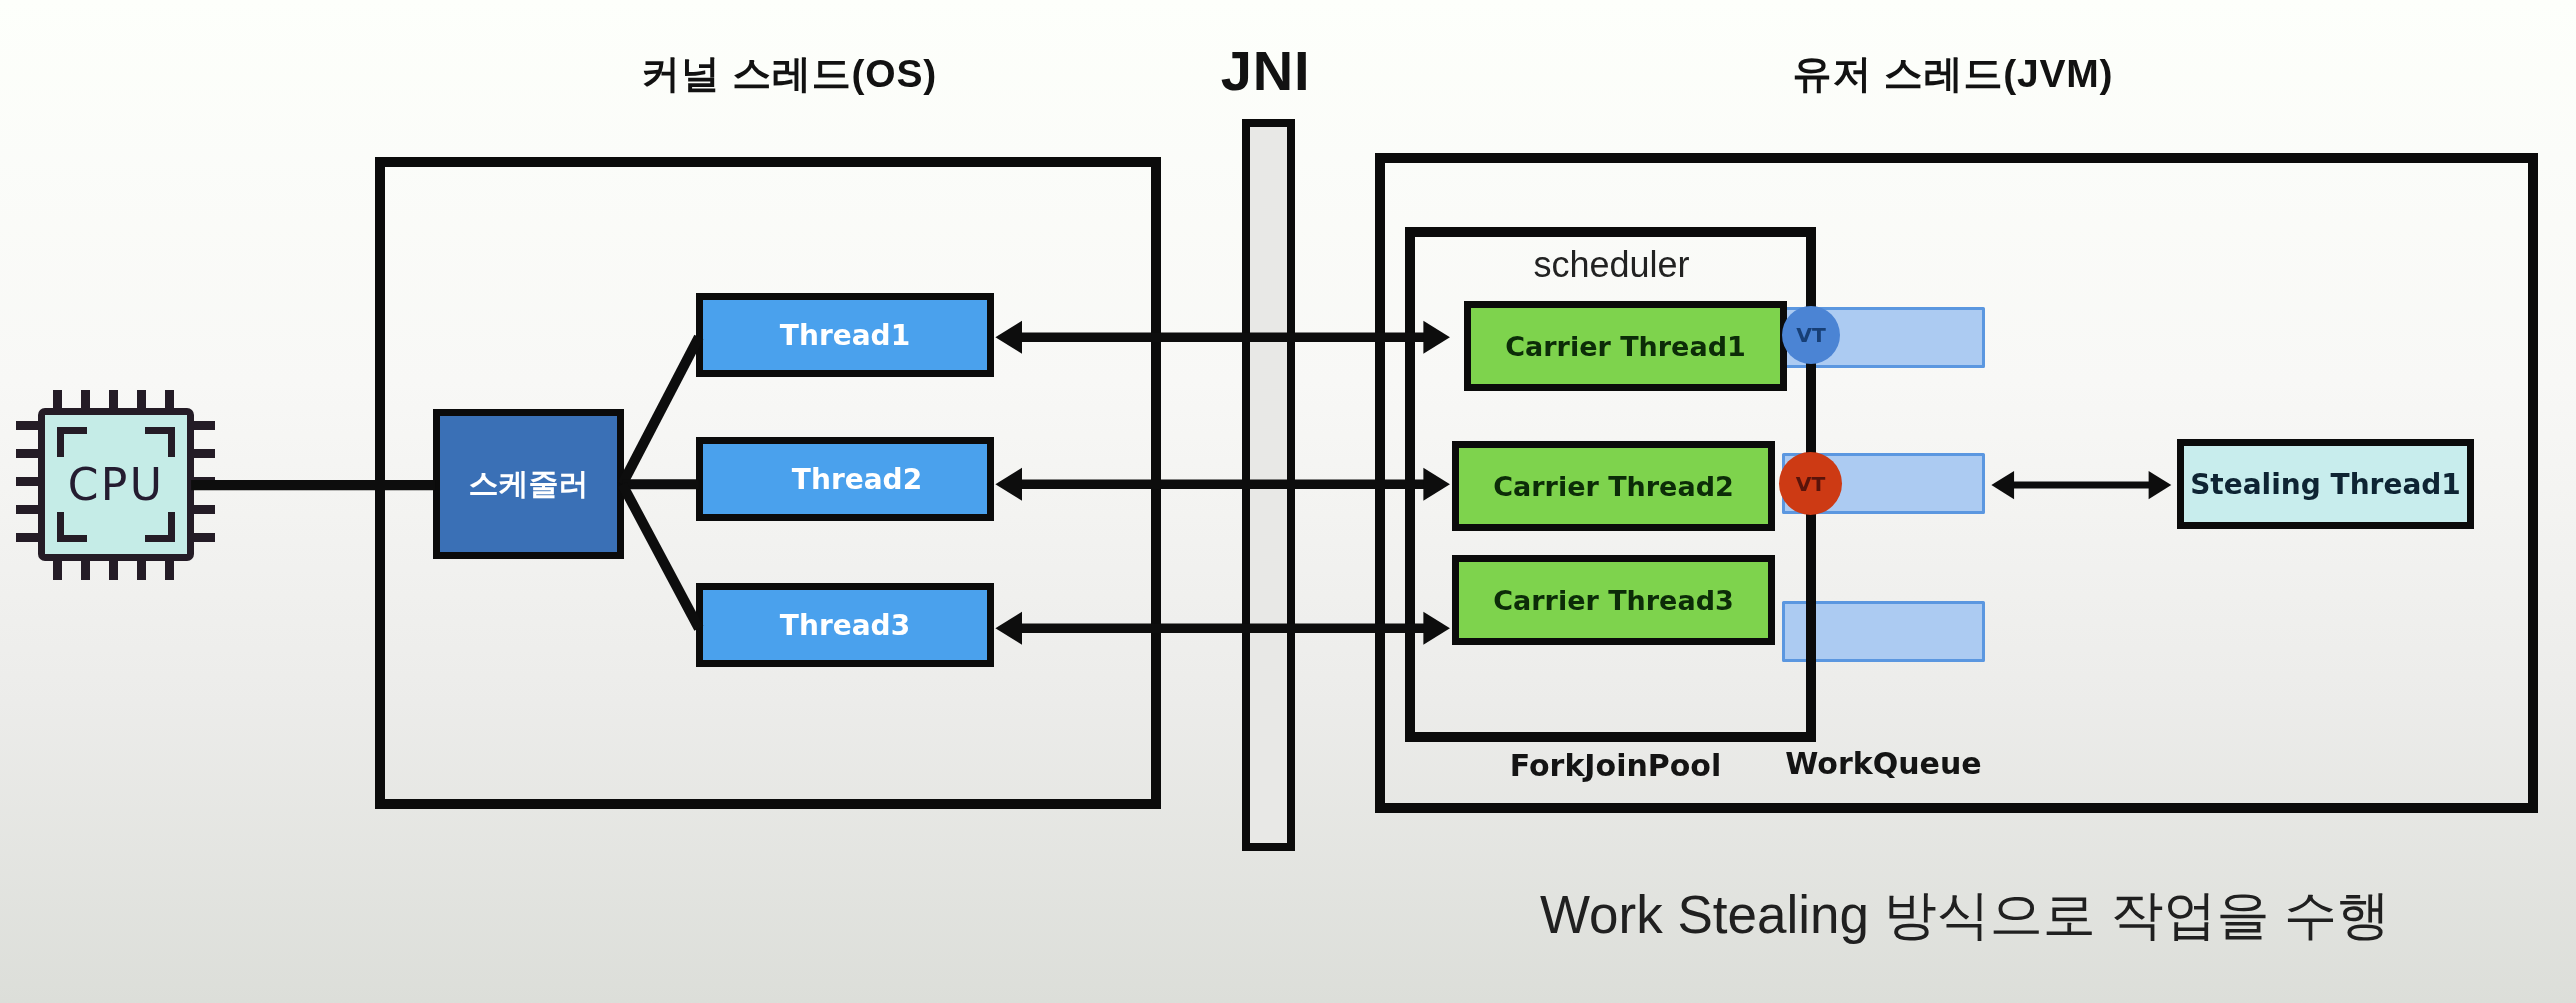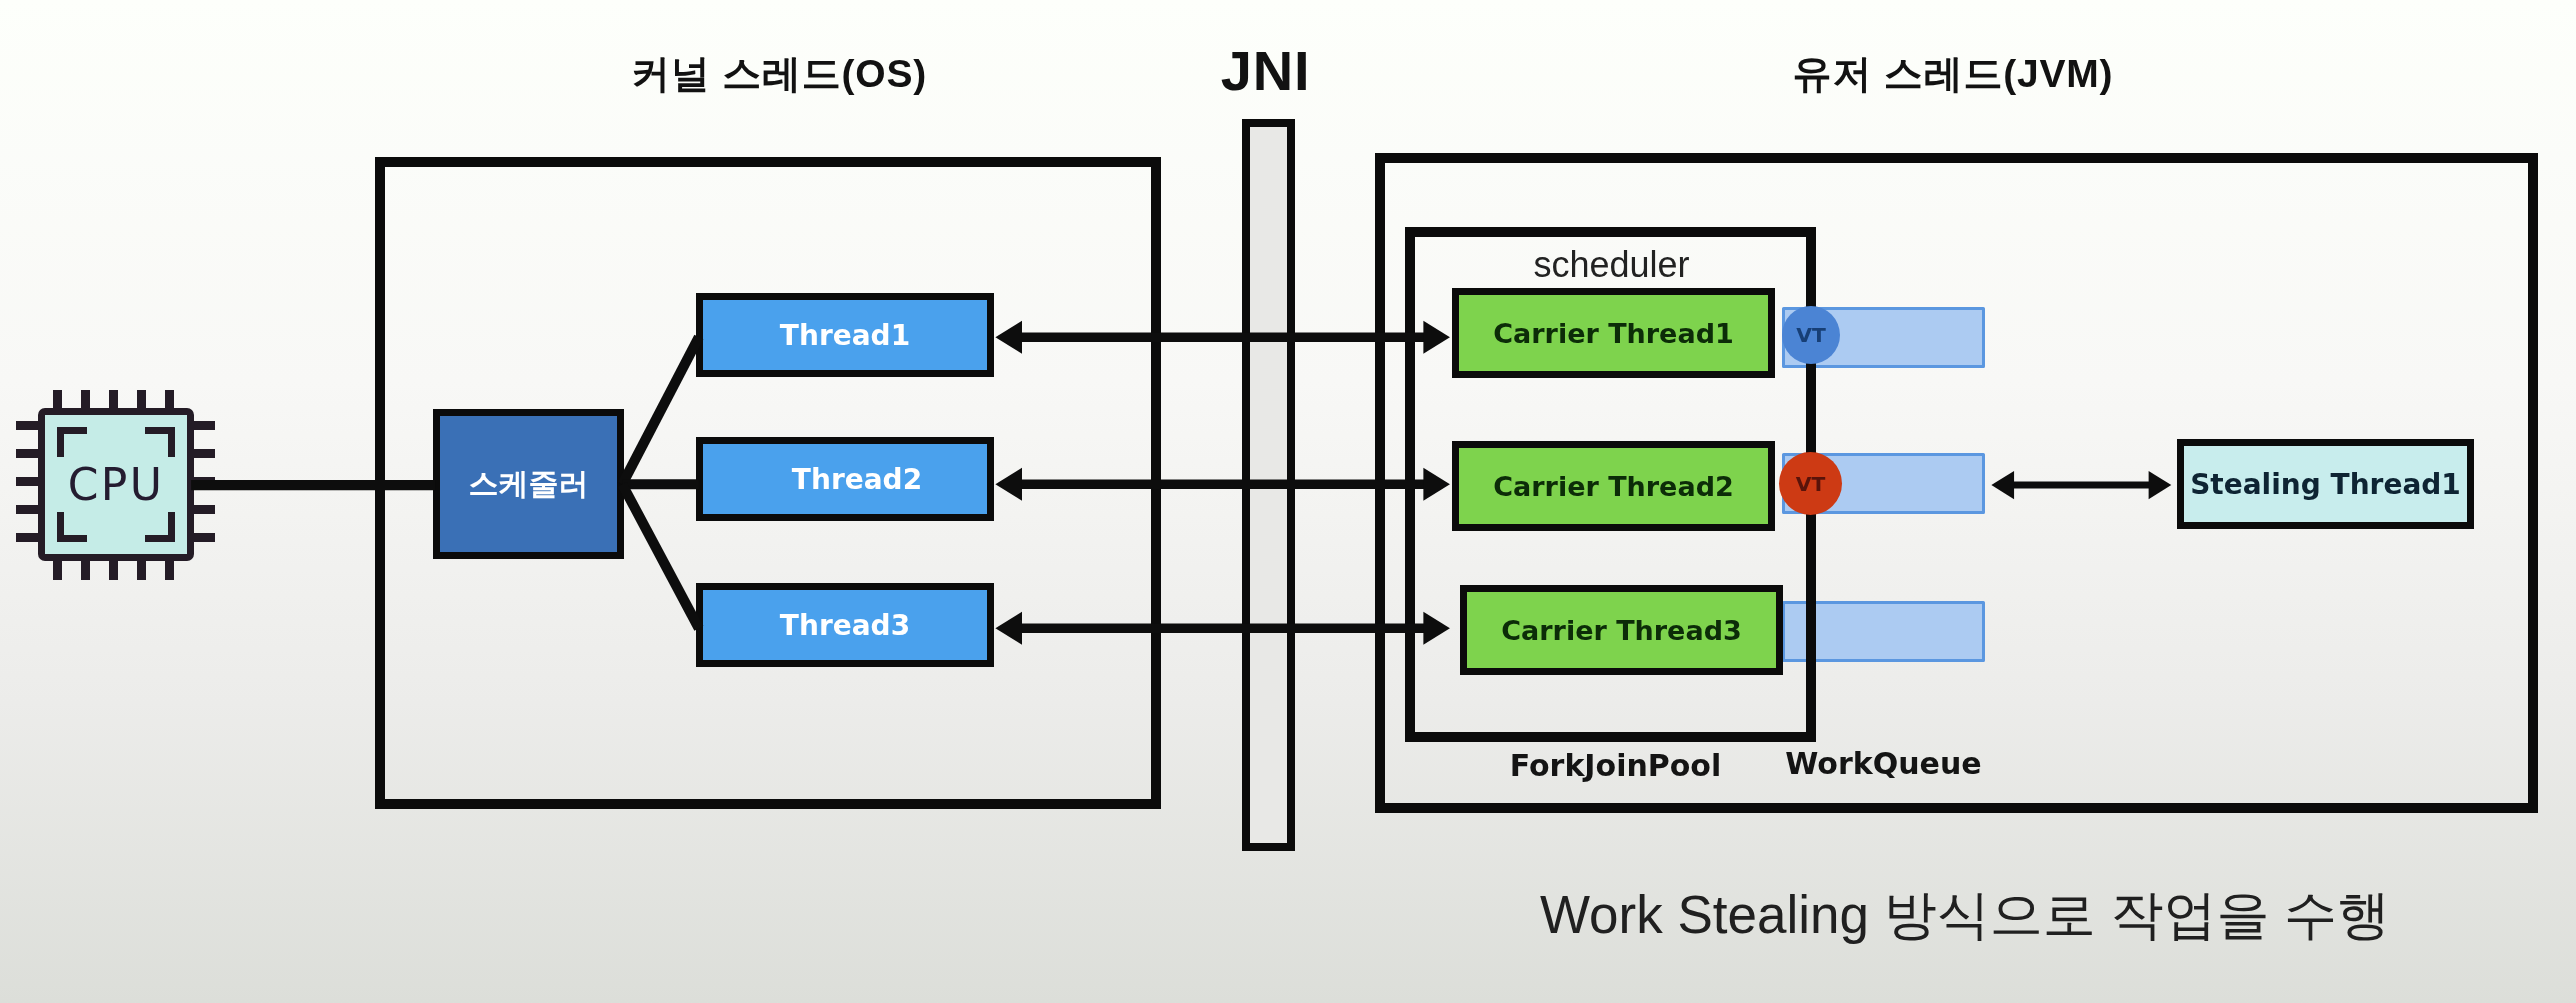--- a/index.html
+++ b/index.html
@@ -38,34 +38,34 @@
   .sched-box{left:433px;top:409px;width:191px;height:150px;background:#3a70b6;border:7.8px solid #0b0b0b;
     color:#fff;font-size:30px;z-index:2;}
   .thread{left:696px;width:298px;height:84px;background:#4aa1ed;border:7.8px solid #0b0b0b;
     color:#fff;font-size:28px;z-index:2;}
   .t1{top:293px;} .t2{top:437px;padding-left:24px;} .t3{top:583px;}
 
   
   .sched-label{left:1455px;top:246px;width:313px;height:38px;font-size:36px;color:#222;font-weight:400;z-index:3;}
   .carrier{left:1452px;width:323px;height:90px;background:#7ed34d;border:7.8px solid #0b0b0b;
     color:#0c2c08;font-size:27px;z-index:3;}
-  .c1{top:288px;} .c2{top:441px;} .c3{top:585px;margin-left:8px;}
+  .c1{top:301px;margin-left:12px;} .c2{top:441px;} .c3{top:555px;}
   .queue{left:1782px;width:203px;height:61px;background:#accbf2;border:3.9px solid #5b97e0;border-radius:1.6px;z-index:2;}
   .q1{top:307px;} .q2{top:453px;} .q3{top:601px;}
   .vt-badge{border-radius:50%;display:flex;align-items:center;justify-content:center;
     font-size:20.3px;font-weight:700;z-index:4;font-family:"DejaVu Sans",sans-serif;}
   .vt-blue{left:1782px;top:306px;width:58px;height:58px;background:#4b84d4;color:#173f76;}
   .vt-red{left:1779px;top:452px;width:63px;height:63px;background:#cd3a14;color:#59130a;}
   .vt1-box{left:2177px;top:439px;width:297px;height:90px;background:#c8eded;border:7px solid #0b0b0b;
     color:#0e2433;font-size:28px;z-index:2;}
   .pool-label{left:1459px;top:748px;width:313px;font-size:30px;color:#141414;text-align:center;z-index:3;}
   .wq-label{left:1727px;top:746px;width:313px;font-size:30px;color:#141414;text-align:center;z-index:3;}
 
   
-  .os-title{left:427px;top:47px;width:704px;}
+  .os-title{left:437px;top:47px;width:704px;}
   .jni-title{left:1148px;top:38px;width:235px;font-size:56px;font-weight:800;}
   .jvm-title{left:1601px;top:47px;width:704px;}
 
   .caption{left:1540px;top:880px;width:1017px;font-size:53px;font-weight:400;color:#202020;z-index:3;}
 
   .arrow-layer{position:absolute;left:0;top:0;width:2576px;height:1003px;z-index:10;pointer-events:none;}
 </style>
 </head>
 <body>
 

